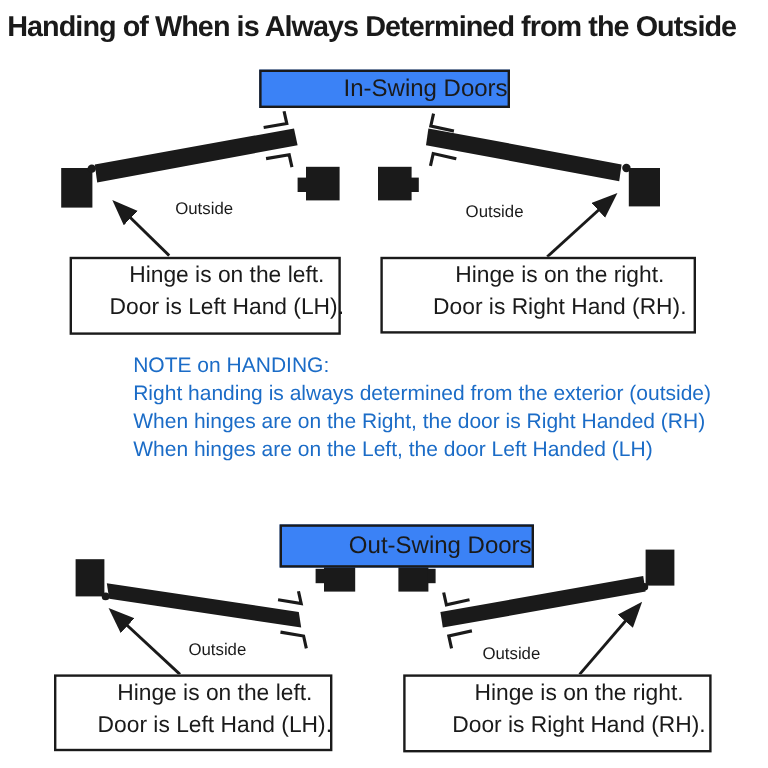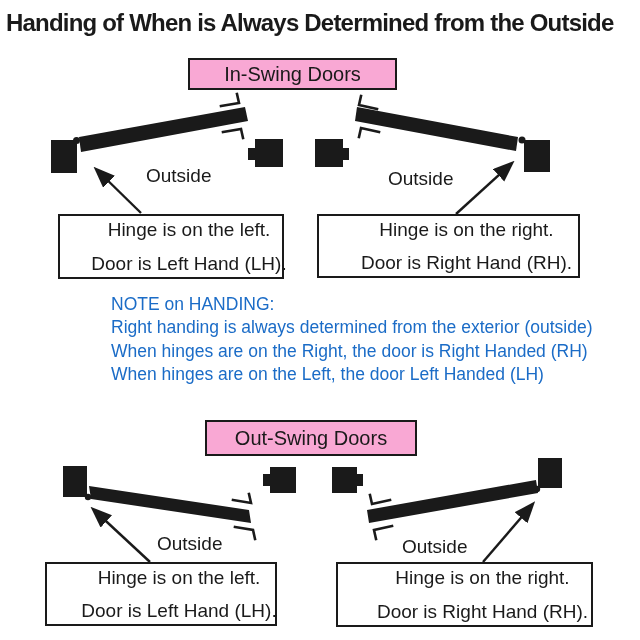--- a/index.html
+++ b/index.html
@@ -14,31 +14,31 @@
     position:relative;overflow:hidden;color:var(--ink);
   }
   .abs{position:absolute;}
   .page-title{
     left:6px;top:9px;width:632px;
     font-size:24px;font-weight:700;letter-spacing:-0.8px;
     white-space:nowrap;color:var(--ink);
   }
   .section-box{
     border:2px solid var(--ink);box-sizing:border-box;
-    display:flex;align-items:center;justify-content:center;
-    font-size:20px;background:#f9a8d4;white-space:nowrap;
+    display:flex;align-items:center;justify-content:flex-end;
+    font-size:20px;background:#3b82f6;white-space:nowrap;margin-left:28px;
   }
   .inswing-box{left:188px;top:58px;width:209px;height:32px;}
-  .outswing-box{left:205px;top:420px;width:212px;height:36px;}
+  .outswing-box{left:205px;top:437px;width:212px;height:36px;}
   .outside-label{
-    font-size:19px;white-space:nowrap;color:var(--ink);
+    font-size:14px;white-space:nowrap;color:var(--ink);
   }
   .caption-box{
     border:2px solid var(--ink);box-sizing:border-box;background:#fff;
-    display:flex;flex-direction:column;align-items:center;justify-content:space-between;
+    display:flex;flex-direction:column;align-items:center;justify-content:flex-start;
     font-size:19px;line-height:27px;text-align:center;white-space:nowrap;padding-left:36px;
   }
   .cap-a{left:58px;top:214px;width:226px;height:65px;}
   .cap-b{left:317px;top:214px;width:263px;height:64px;}
   .cap-c{left:45px;top:562px;width:232px;height:64px;}
   .cap-d{left:336px;top:562px;width:257px;height:65px;}
   .note{
     left:63px;top:293px;width:540px;
     color:var(--blue);font-size:17.5px;line-height:23.4px;white-space:nowrap;margin-left:48px;
   }

